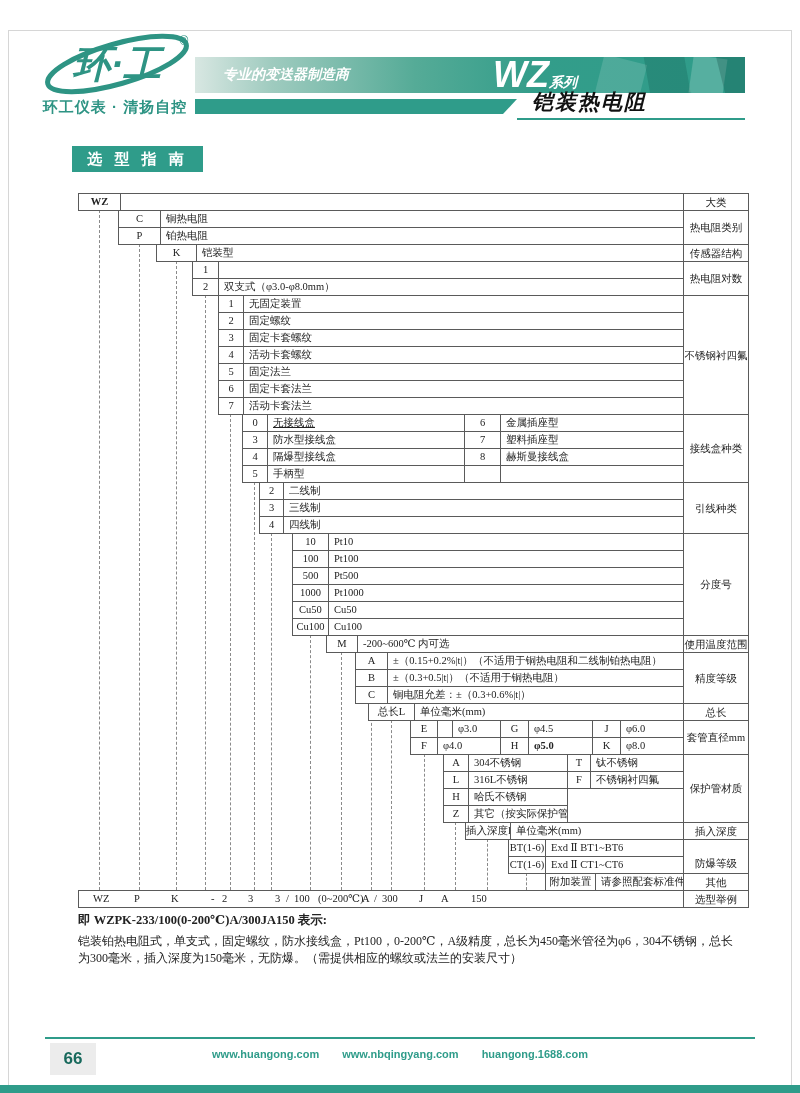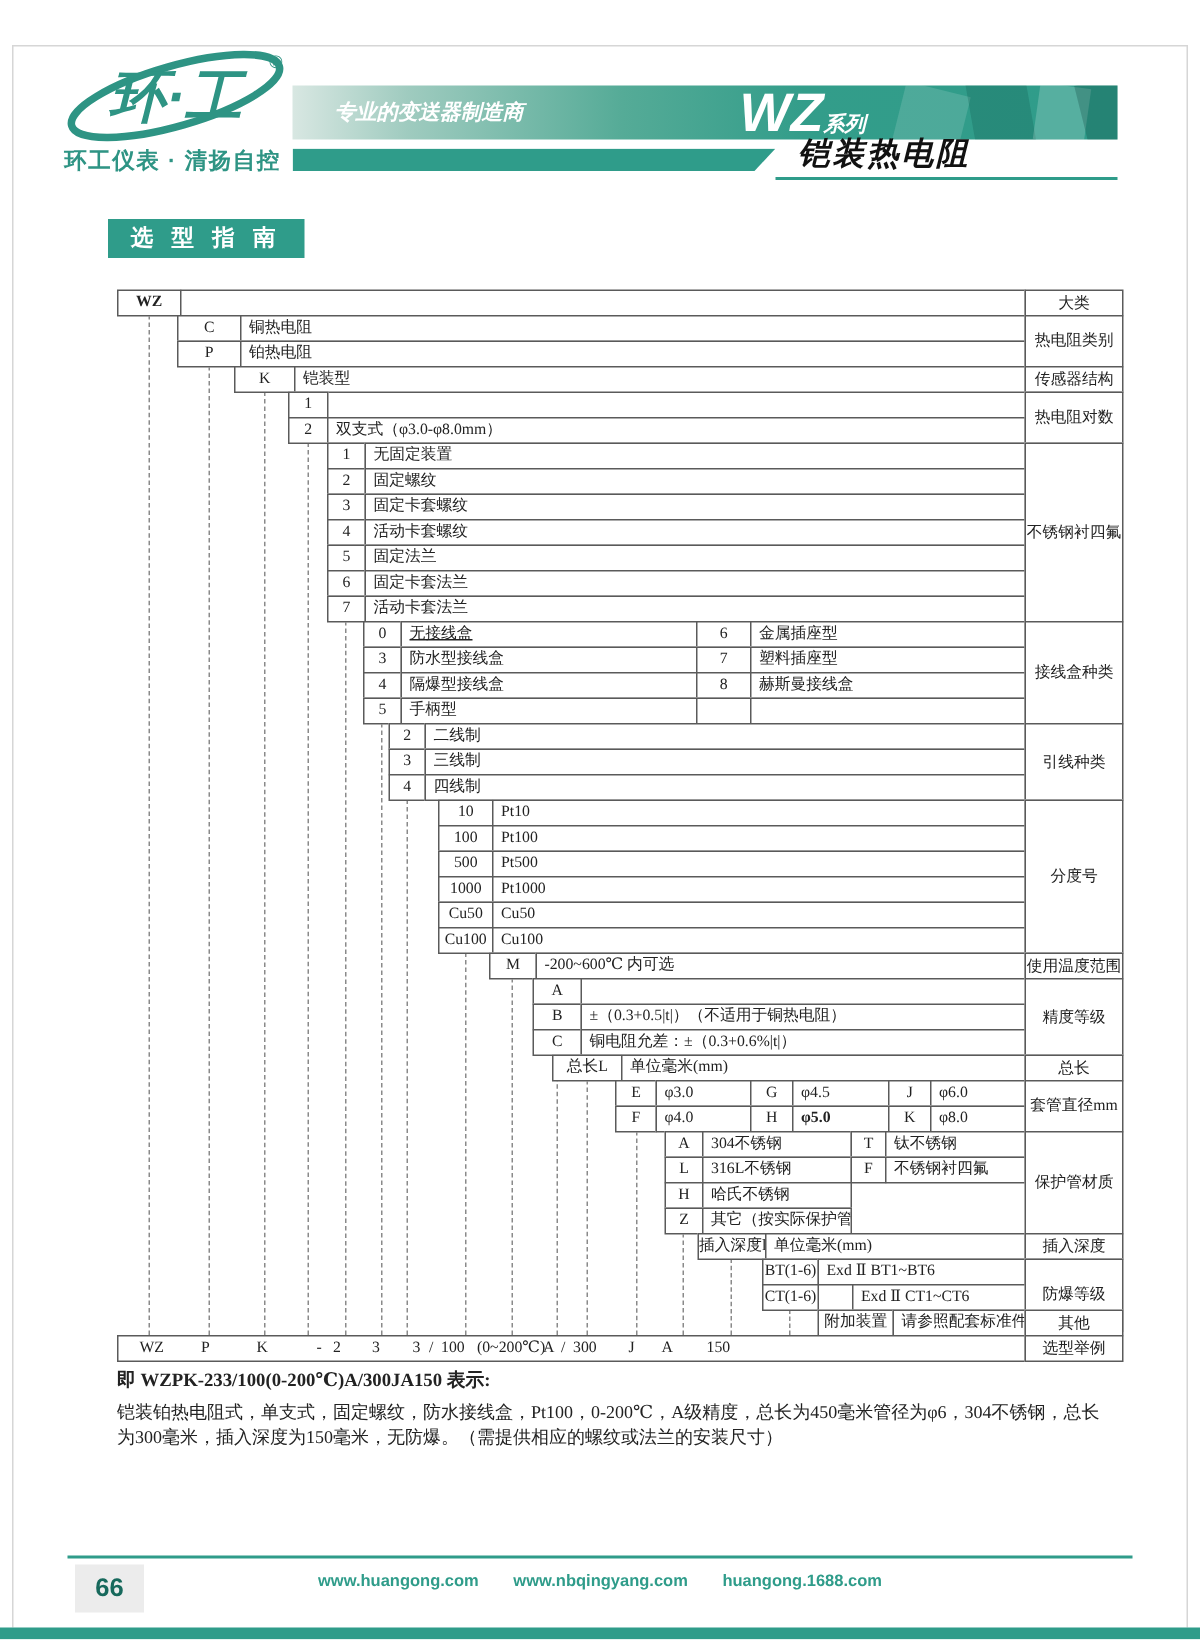--- a/index.html
+++ b/index.html
@@ -166,30 +166,31 @@
       <div class="cell desc" style="left: 250px; top: 391px; width: 356px; height: 18px;">Pt1000</div>
       <div class="cell code x" style="left: 214px; top: 408px; width: 37px; height: 18px;">Cu50</div>
       <div class="cell desc" style="left: 250px; top: 408px; width: 356px; height: 18px;">Cu50</div>
       <div class="cell code x" style="left: 214px; top: 425px; width: 37px; height: 18px;">Cu100</div>
       <div class="cell desc" style="left: 250px; top: 425px; width: 356px; height: 18px;">Cu100</div>
       <div class="cell cat" style="left: 605px; top: 340px; width: 66px; height: 103px;">分度号</div>
       <div class="cell code x" style="left: 248px; top: 442px; width: 32px; height: 18px;">M</div>
       <div class="cell desc" style="left: 279px; top: 442px; width: 327px; height: 18px;">-200~600℃ 内可选</div>
       <div class="cell cat" style="left: 605px; top: 442px; width: 66px; height: 18px;">使用温度范围</div>
       <div class="cell code x" style="left: 277px; top: 459px; width: 33px; height: 18px;">A</div>
+      <div class="cell desc" style="left: 309px; top: 459px; width: 297px; height: 18px;">±（0.15+0.2%|t|）（不适用于铜热电阻和二线制铂热电阻）</div>
       <div class="cell code x" style="left: 277px; top: 476px; width: 33px; height: 18px;">B</div>
       <div class="cell desc" style="left: 309px; top: 476px; width: 297px; height: 18px;">±（0.3+0.5|t|）（不适用于铜热电阻）</div>
       <div class="cell code x" style="left: 277px; top: 493px; width: 33px; height: 18px;">C</div>
       <div class="cell desc" style="left: 309px; top: 493px; width: 297px; height: 18px;">铜电阻允差：±（0.3+0.6%|t|）</div>
       <div class="cell cat" style="left: 605px; top: 459px; width: 66px; height: 52px;">精度等级</div>
       <div class="cell code x" style="left: 290px; top: 510px; width: 47px; height: 18px;">总长L</div>
       <div class="cell desc" style="left: 336px; top: 510px; width: 270px; height: 18px;">单位毫米(mm)</div>
       <div class="cell cat" style="left: 605px; top: 510px; width: 66px; height: 18px;">总长</div>
       <div class="cell code" style="left: 332px; top: 527px; width: 28px; height: 18px;">E</div>
-      <div class="cell desc" style="left: 359px; top: 527px; width: 64px; height: 18px;">φ3.0</div>
+      <div class="cell desc" style="left: 374px; top: 527px; width: 64px; height: 18px;">φ3.0</div>
       <div class="cell code" style="left: 422px; top: 527px; width: 29px; height: 18px;">G</div>
       <div class="cell desc" style="left: 450px; top: 527px; width: 65px; height: 18px;">φ4.5</div>
       <div class="cell code" style="left: 514px; top: 527px; width: 29px; height: 18px;">J</div>
       <div class="cell desc" style="left: 542px; top: 527px; width: 64px; height: 18px;">φ6.0</div>
       <div class="cell code" style="left: 332px; top: 544px; width: 28px; height: 18px;">F</div>
       <div class="cell desc" style="left: 359px; top: 544px; width: 64px; height: 18px;">φ4.0</div>
       <div class="cell code" style="left: 422px; top: 544px; width: 29px; height: 18px;">H</div>
       <div class="cell desc" style="left: 450px; top: 544px; width: 65px; height: 18px; font-weight: bold;">φ5.0</div>
       <div class="cell code" style="left: 514px; top: 544px; width: 29px; height: 18px;">K</div>
       <div class="cell desc" style="left: 542px; top: 544px; width: 64px; height: 18px;">φ8.0</div>
@@ -206,21 +207,21 @@
       <div class="cell desc" style="left: 390px; top: 595px; width: 100px; height: 18px;">哈氏不锈钢</div>
       <div class="cell code x" style="left: 365px; top: 612px; width: 26px; height: 18px;">Z</div>
       <div class="cell desc" style="left: 390px; top: 612px; width: 100px; height: 18px;">其它（按实际保护管材质牌号标记）</div>
       <div class="cell cat" style="left: 605px; top: 561px; width: 66px; height: 69px;">保护管材质</div>
       <div class="cell code x" style="left: 387px; top: 629px; width: 46px; height: 18px;">插入深度l</div>
       <div class="cell desc" style="left: 432px; top: 629px; width: 174px; height: 18px;">单位毫米(mm)</div>
       <div class="cell cat" style="left: 605px; top: 629px; width: 66px; height: 18px;">插入深度</div>
       <div class="cell code x" style="left: 430px; top: 646px; width: 38px; height: 18px;">BT(1-6)</div>
       <div class="cell desc" style="left: 467px; top: 646px; width: 139px; height: 18px;">Exd Ⅱ BT1~BT6</div>
       <div class="cell code x" style="left: 430px; top: 663px; width: 38px; height: 18px;">CT(1-6)</div>
-      <div class="cell desc" style="left: 467px; top: 663px; width: 139px; height: 18px; margin-left: 23px;">Exd Ⅱ CT1~CT6</div>
+      <div class="cell desc" style="left: 467px; top: 663px; width: 139px; height: 18px;">Exd Ⅱ CT1~CT6</div>
       <div class="cell cat" style="left: 605px; top: 646px; width: 66px; height: 49px;">防爆等级</div>
       <div class="cell code x" style="left: 467px; top: 680px; width: 51px; height: 18px;">附加装置</div>
       <div class="cell desc" style="left: 517px; top: 680px; width: 89px; height: 18px;">请参照配套标准件</div>
       <div class="cell cat" style="left: 605px; top: 680px; width: 66px; height: 18px;">其他</div>
       <div class="cell " style="left: 0px; top: 697px; width: 606px; height: 18px;">
         <span class="tok" style="left: 14px;">WZ</span>
         <span class="tok" style="left: 55px;">P</span>
         <span class="tok" style="left: 92px;">K</span>
         <span class="tok" style="left: 132px;">-</span>
         <span class="tok" style="left: 143px;">2</span>

